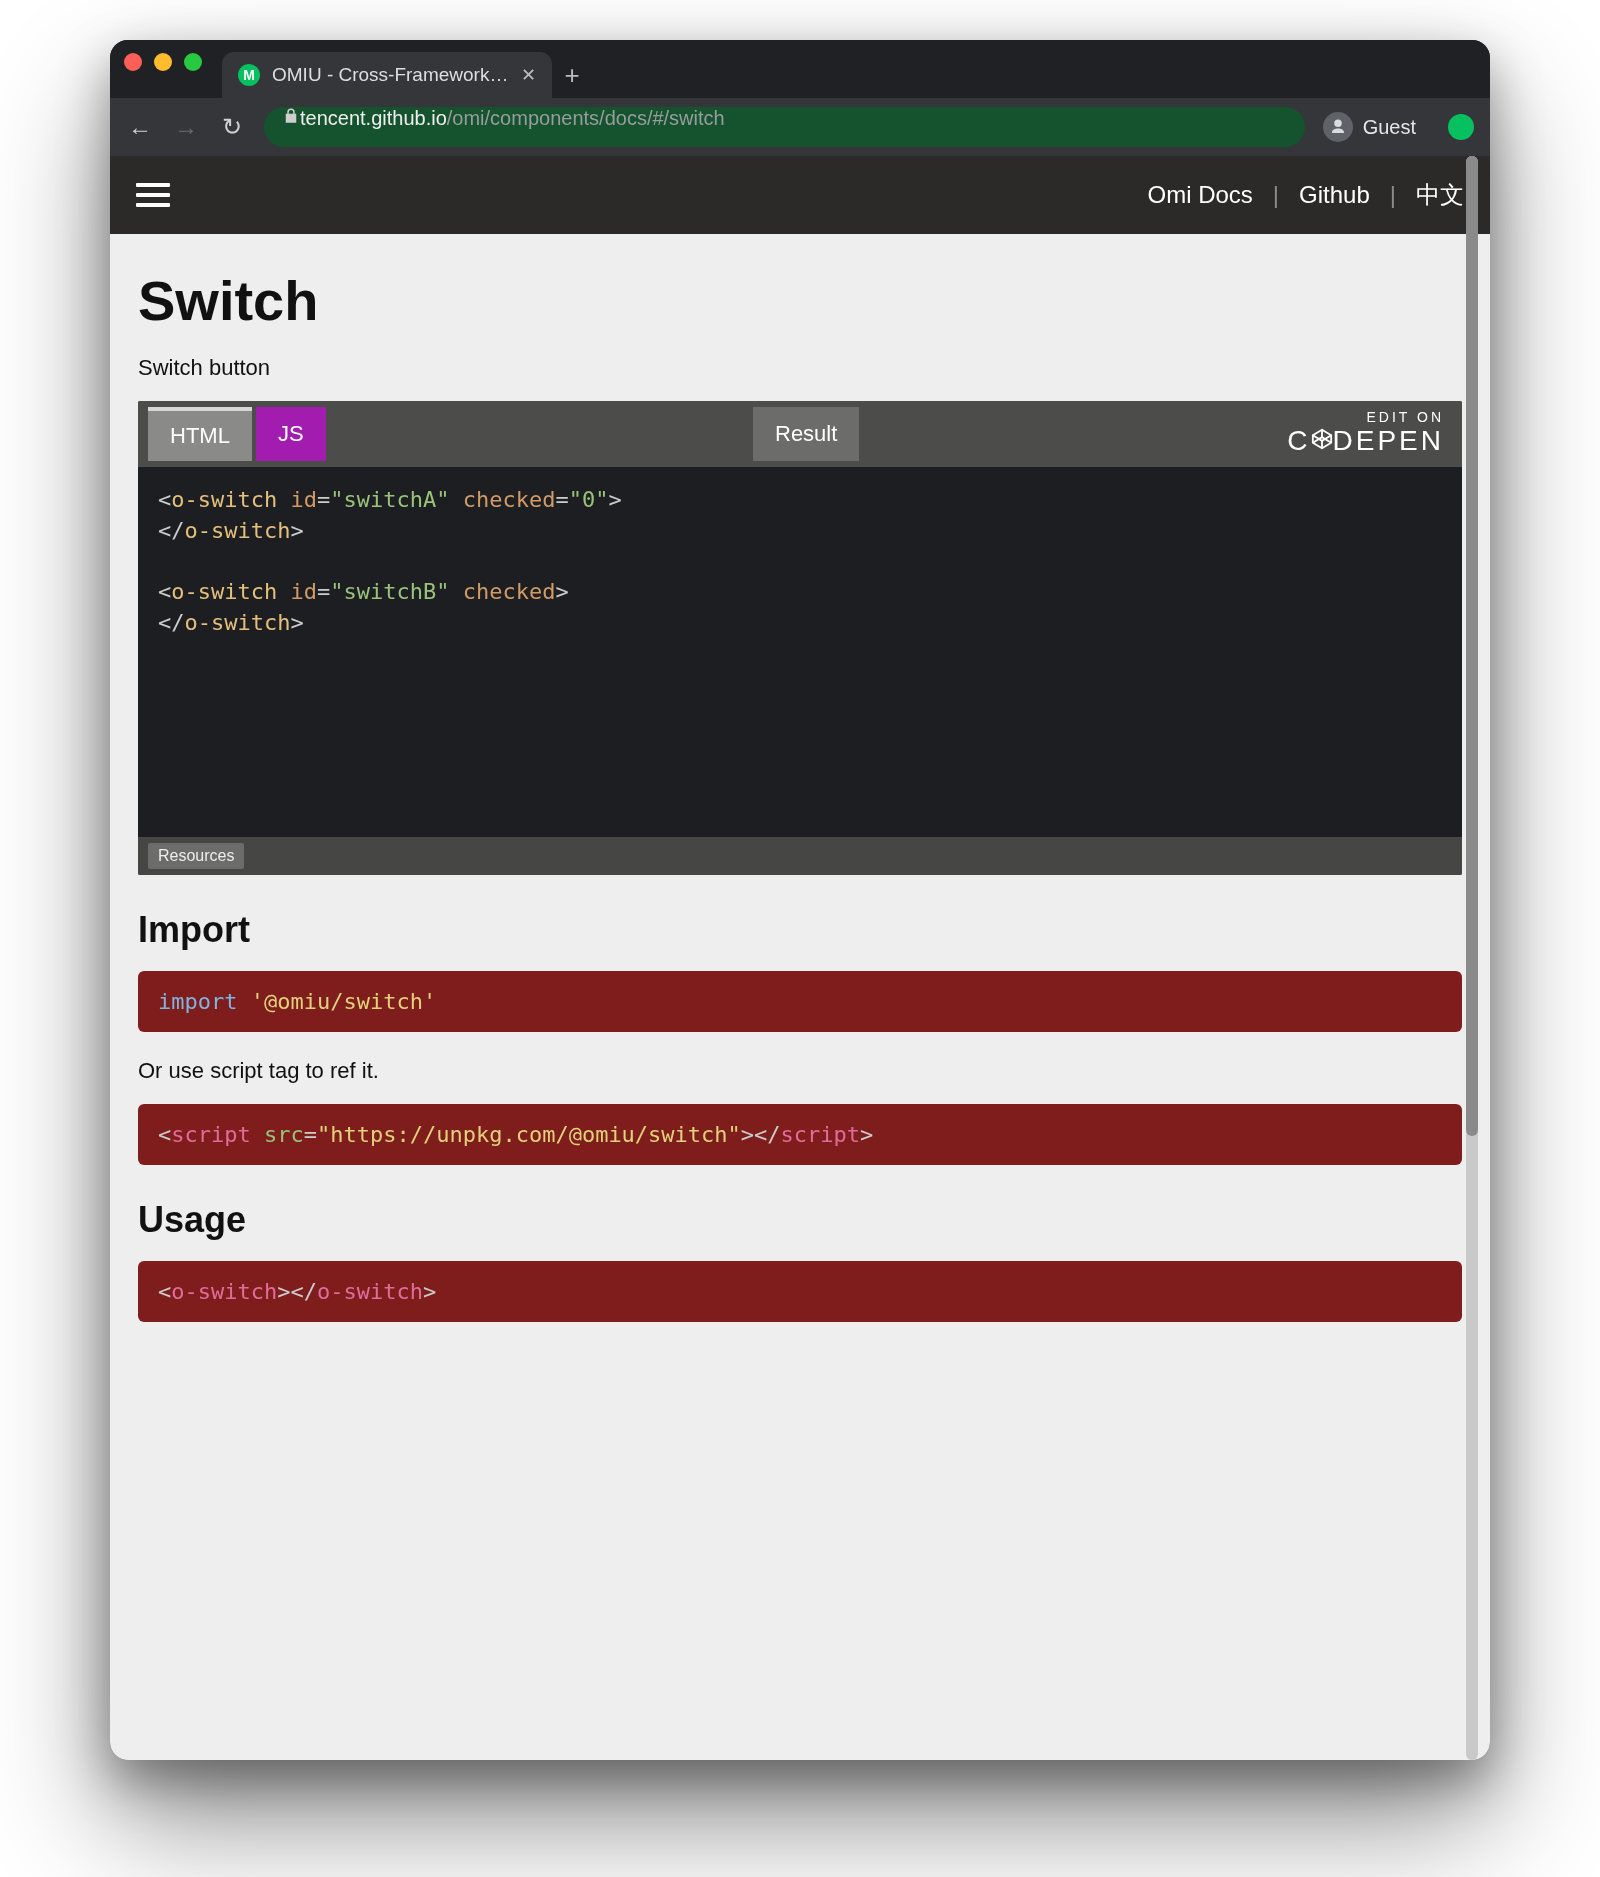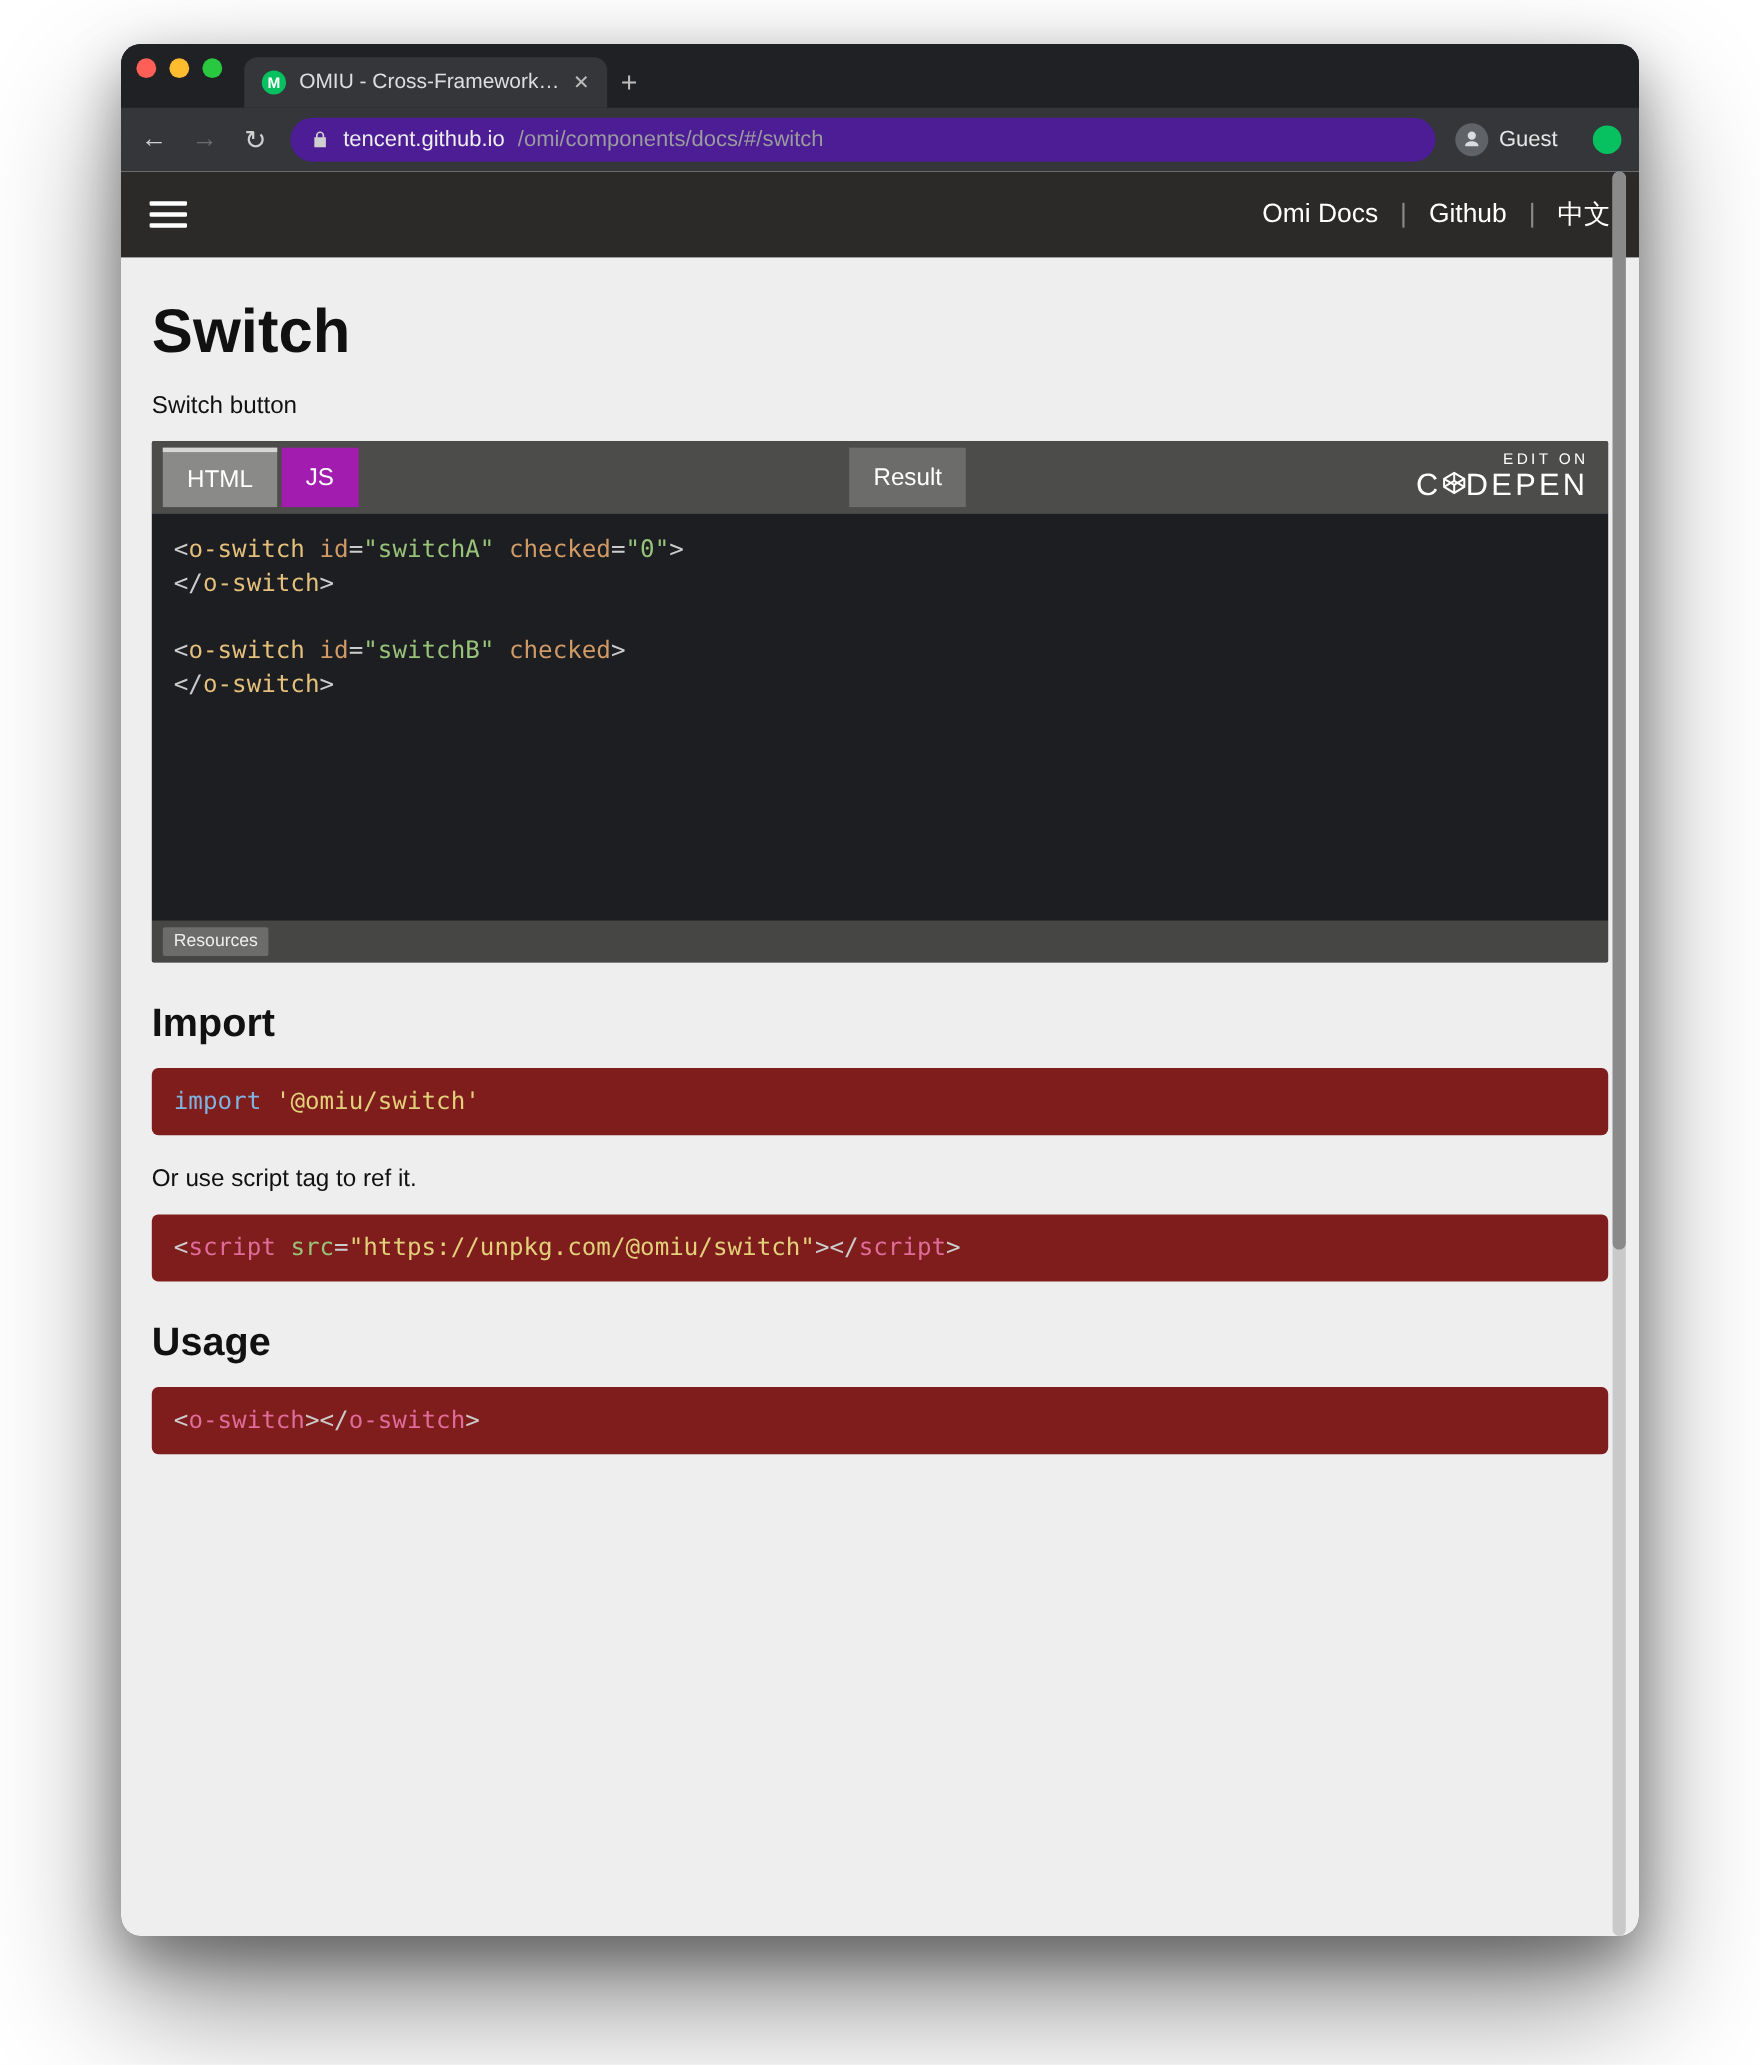--- a/index.html
+++ b/index.html
@@ -22,21 +22,21 @@
     display:flex; align-items:center; padding:0 16px; gap:12px; font-size:19px; width:330px;
   }
   .favicon{ width:22px; height:22px; border-radius:50%; background:#07c160; color:#fff; font-weight:700; font-size:14px; display:flex; align-items:center; justify-content:center;}
   .tab .title{ overflow:hidden; white-space:nowrap; text-overflow:ellipsis; flex:1;}
   .tab .close{ font-size:18px; color:#bbb;}
   .newtab{ color:#bbb; width:40px; height:46px; display:flex; align-items:center; justify-content:center; font-size:26px;}
   
   .toolbar { height:58px; background:#35363a; display:flex; align-items:center; padding:0 16px; gap:18px; color:#cfcfcf;}
   .icon-btn{ width:28px; height:28px; display:flex; align-items:center; justify-content:center; font-size:24px;}
   .icon-btn.disabled{ color:#6b6c6f;}
-  .omnibox{ flex:1; height:40px; background:#4c1d95; border-radius:20px; display:flex; align-items:center; padding:0 18px; gap:12px; color:#d8d8d8; font-size:20px;}
+  .omnibox{ flex:1; height:40px; background:#14532d; border-radius:20px; display:flex; align-items:flex-start; padding:0 18px; color:#d8d8d8; font-size:20px;}
   .omnibox .domain{ color:#eeeeee;}
   .omnibox .path{ color:#9a9b9e;}
   .lock-icon{ width:18px; height:18px; fill:#cfcfcf;}
   .guest{ display:flex; align-items:center; gap:10px; color:#e6e6e6; font-size:20px;}
   .guest .avatar{ width:30px; height:30px; border-radius:50%; background:#5f6368; display:flex; align-items:center; justify-content:center;}
   .guest .avatar svg{ fill:#dadce0;}
   .ext{ width:26px;height:26px;border-radius:50%; background:#07c160; margin-left:14px;}
   
   .viewport{ flex:1; background:#eeeeee; overflow:hidden; position:relative;}
   .page-scroll{ position:absolute; top:0; bottom:0; right:12px; width:12px; background:#c9c9c9; border-radius:6px;}
@@ -50,21 +50,21 @@
   .content{ padding:34px 28px 20px 28px;}
   h1{ font-size:56px; font-weight:800; color:#111; margin-bottom:22px;}
   h2{ font-size:36px; font-weight:800; color:#111; margin:34px 0 20px 0;}
   .sub{ font-size:22px; color:#111; margin-bottom:20px;}
   
   .codepen{ background:#3c3c3a; border-radius:2px; overflow:hidden; }
   .cp-top{ display:flex; align-items:center; height:66px; background:#4c4c4a; position:relative;}
   .cp-tabs{ display:flex; margin-left:10px; gap:4px;}
   .cp-tab{ height:54px; padding:0 22px; display:flex; align-items:center; font-size:22px; color:#fff; background:#a21caf;}
   .cp-tab.active{ background:#8a8a88; border-top:4px solid #d6d6d4; padding-top:0;}
-  .cp-tab.result{ position:absolute; left:634px; top:6px; background:#6c6c6a;}
+  .cp-tab.result{ position:absolute; left:615px; top:6px; background:#6c6c6a;}
   .cp-right{ position:absolute; right:18px; top:8px; text-align:right; color:#fff;}
   .cp-right .edit{ font-size:14px; letter-spacing:3px;}
   .cp-right .logo{ font-size:28px; letter-spacing:3px; font-weight:400;}
   .cp-right .logo .o{ display:inline-block;}
   .cp-body{ background:#1d1e22; padding:18px 20px; font-family: ui-monospace, SFMono-Regular, Menlo, Consolas, monospace; font-size:22px; line-height:1.4; min-height:370px; color:#ddd; white-space:pre;}
   .cp-body .punc{ color:#cccccc;}
   .cp-body .tagg{ color:#e5c07b;}
   .cp-body .attr{ color:#d19a66;}
   .cp-body .str{ color:#98c379;}
   .cp-bottom{ background:#464644; padding:6px 10px;}

